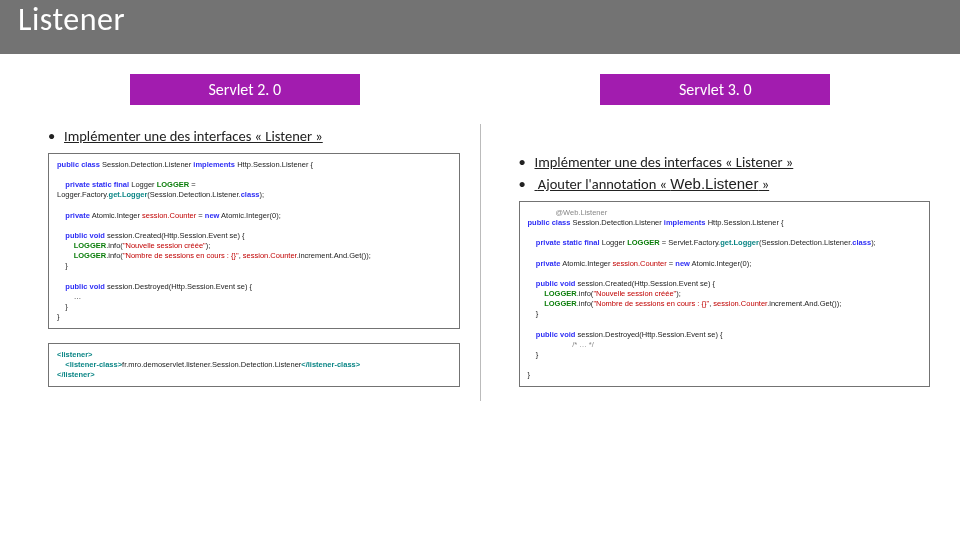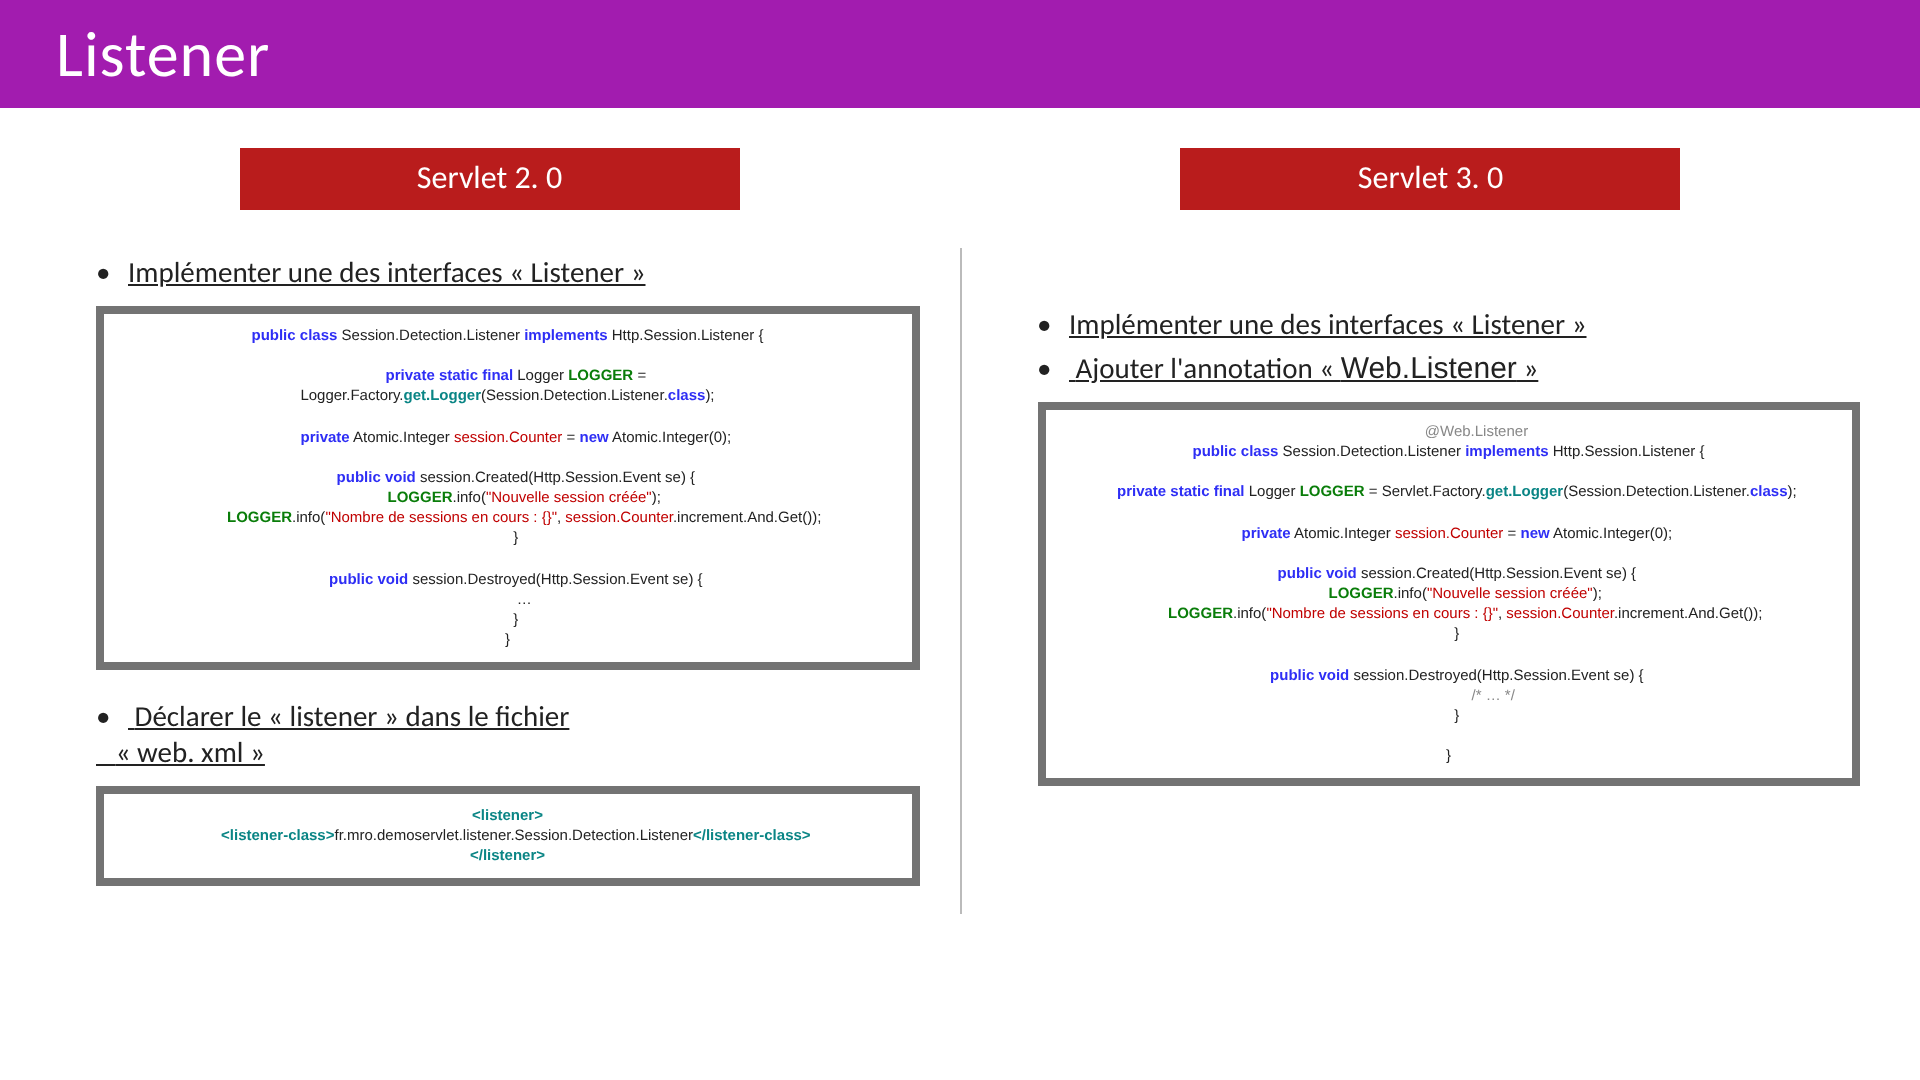--- a/index.html
+++ b/index.html
@@ -1,32 +1,32 @@
 <!DOCTYPE html>
 <html><head>
 <meta charset="utf-8">
 <style>
   * { box-sizing: border-box; margin: 0; padding: 0; }
   body { width: 960px; height: 540px; font-family: "Segoe UI", Calibri, Arial, sans-serif; background: #fff; overflow: hidden; }
 
-  .title-bar { background: #a21caf; height: 54px; display: flex; align-items: center; padding-left: 28px; }
+  .title-bar { background: #737373; height: 54px; display: flex; padding-left: 18px; }
   .title-bar h1 { color: #fff; font-weight: 300; font-size: 32px; letter-spacing: 0.5px; }
 
   .content { display: flex; padding: 20px 30px 10px 30px; gap: 20px; }
   .col { flex: 1; position: relative; }
   .divider { width: 1px; background: #bbb; align-self: stretch; margin-top: 50px; }
 
-  .tab { background: #b91c1c; color: #fff; font-size: 16px; padding: 6px 0; width: 250px; text-align: center; margin: 0 auto 22px auto; }
+  .tab { background: #a21caf; color: #fff; font-size: 16px; padding: 6px 0; width: 230px; text-align: center; margin: 0 auto 22px auto; }
 
   ul.bullets { list-style: none; margin: 0 0 8px 18px; }
   ul.bullets li { font-size: 14.5px; color: #222; margin-bottom: 4px; text-decoration: underline; }
   ul.bullets li::before { content: "•"; display: inline-block; width: 16px; color: #222; }
   .inline-code { font-family: Arial, sans-serif; font-size: 15px; }
 
-  .code-box { border: 4px solid #737373; padding: 6px 8px; font-family: Arial, sans-serif; font-size: 7.5px; line-height: 1.35; color: #222; margin: 4px 0 14px 18px; white-space: pre-wrap; text-align: center; }
+  .code-box { border: 1px solid #737373; padding: 6px 8px; font-family: Arial, sans-serif; font-size: 7.5px; line-height: 1.35; color: #222; margin: 4px 0 14px 18px; white-space: pre-wrap; }
   .kw-blue { color: #2e2ef5; font-weight: bold; }
   .kw-red  { color: #c00000; }
   .kw-green{ color: #0a7d0a; font-weight: bold; }
   .kw-teal { color: #0a8585; font-weight: bold; }
   .annot   { color: #888; padding-left: 28px; }
   .blk     { color: #222; }
 
   .code-box-right { font-size: 7.5px; }
   .right-bullets-spacer { height: 26px; }
 </style>
@@ -56,26 +56,20 @@
     <span class="kw-blue">public void</span> <span class="blk">session.Created(Http.Session.Event se) {</span>
         <span class="kw-green">LOGGER</span><span class="blk">.info(</span><span class="kw-red">"Nouvelle session créée"</span><span class="blk">);</span>
         <span class="kw-green">LOGGER</span><span class="blk">.info(</span><span class="kw-red">"Nombre de sessions en cours : {}"</span><span class="blk">, </span><span class="kw-red">session.Counter</span><span class="blk">.increment.And.Get());</span>
     <span class="blk">}</span>
 
     <span class="kw-blue">public void</span> <span class="blk">session.Destroyed(Http.Session.Event se) {</span>
         <span class="blk">…</span>
     <span class="blk">}</span>
 <span class="blk">}</span></div>
 
-    <ul class="bullets">
-      <li>
-        <span>Déclarer le «&nbsp;listener&nbsp;» dans le fichier</span><br>
-        &nbsp;&nbsp;&nbsp;<span>«&nbsp;web. xml&nbsp;»</span>
-      </li>
-    </ul>
 
     <div class="code-box"><span class="kw-teal">&lt;listener&gt;</span>
     <span class="kw-teal">&lt;listener-class&gt;</span><span class="blk">fr.mro.demoservlet.listener.Session.Detection.Listener</span><span class="kw-teal">&lt;/listener-class&gt;</span>
 <span class="kw-teal">&lt;/listener&gt;</span></div>
 
   </div>
 
   <div class="divider"></div>
 
   <div class="col">

